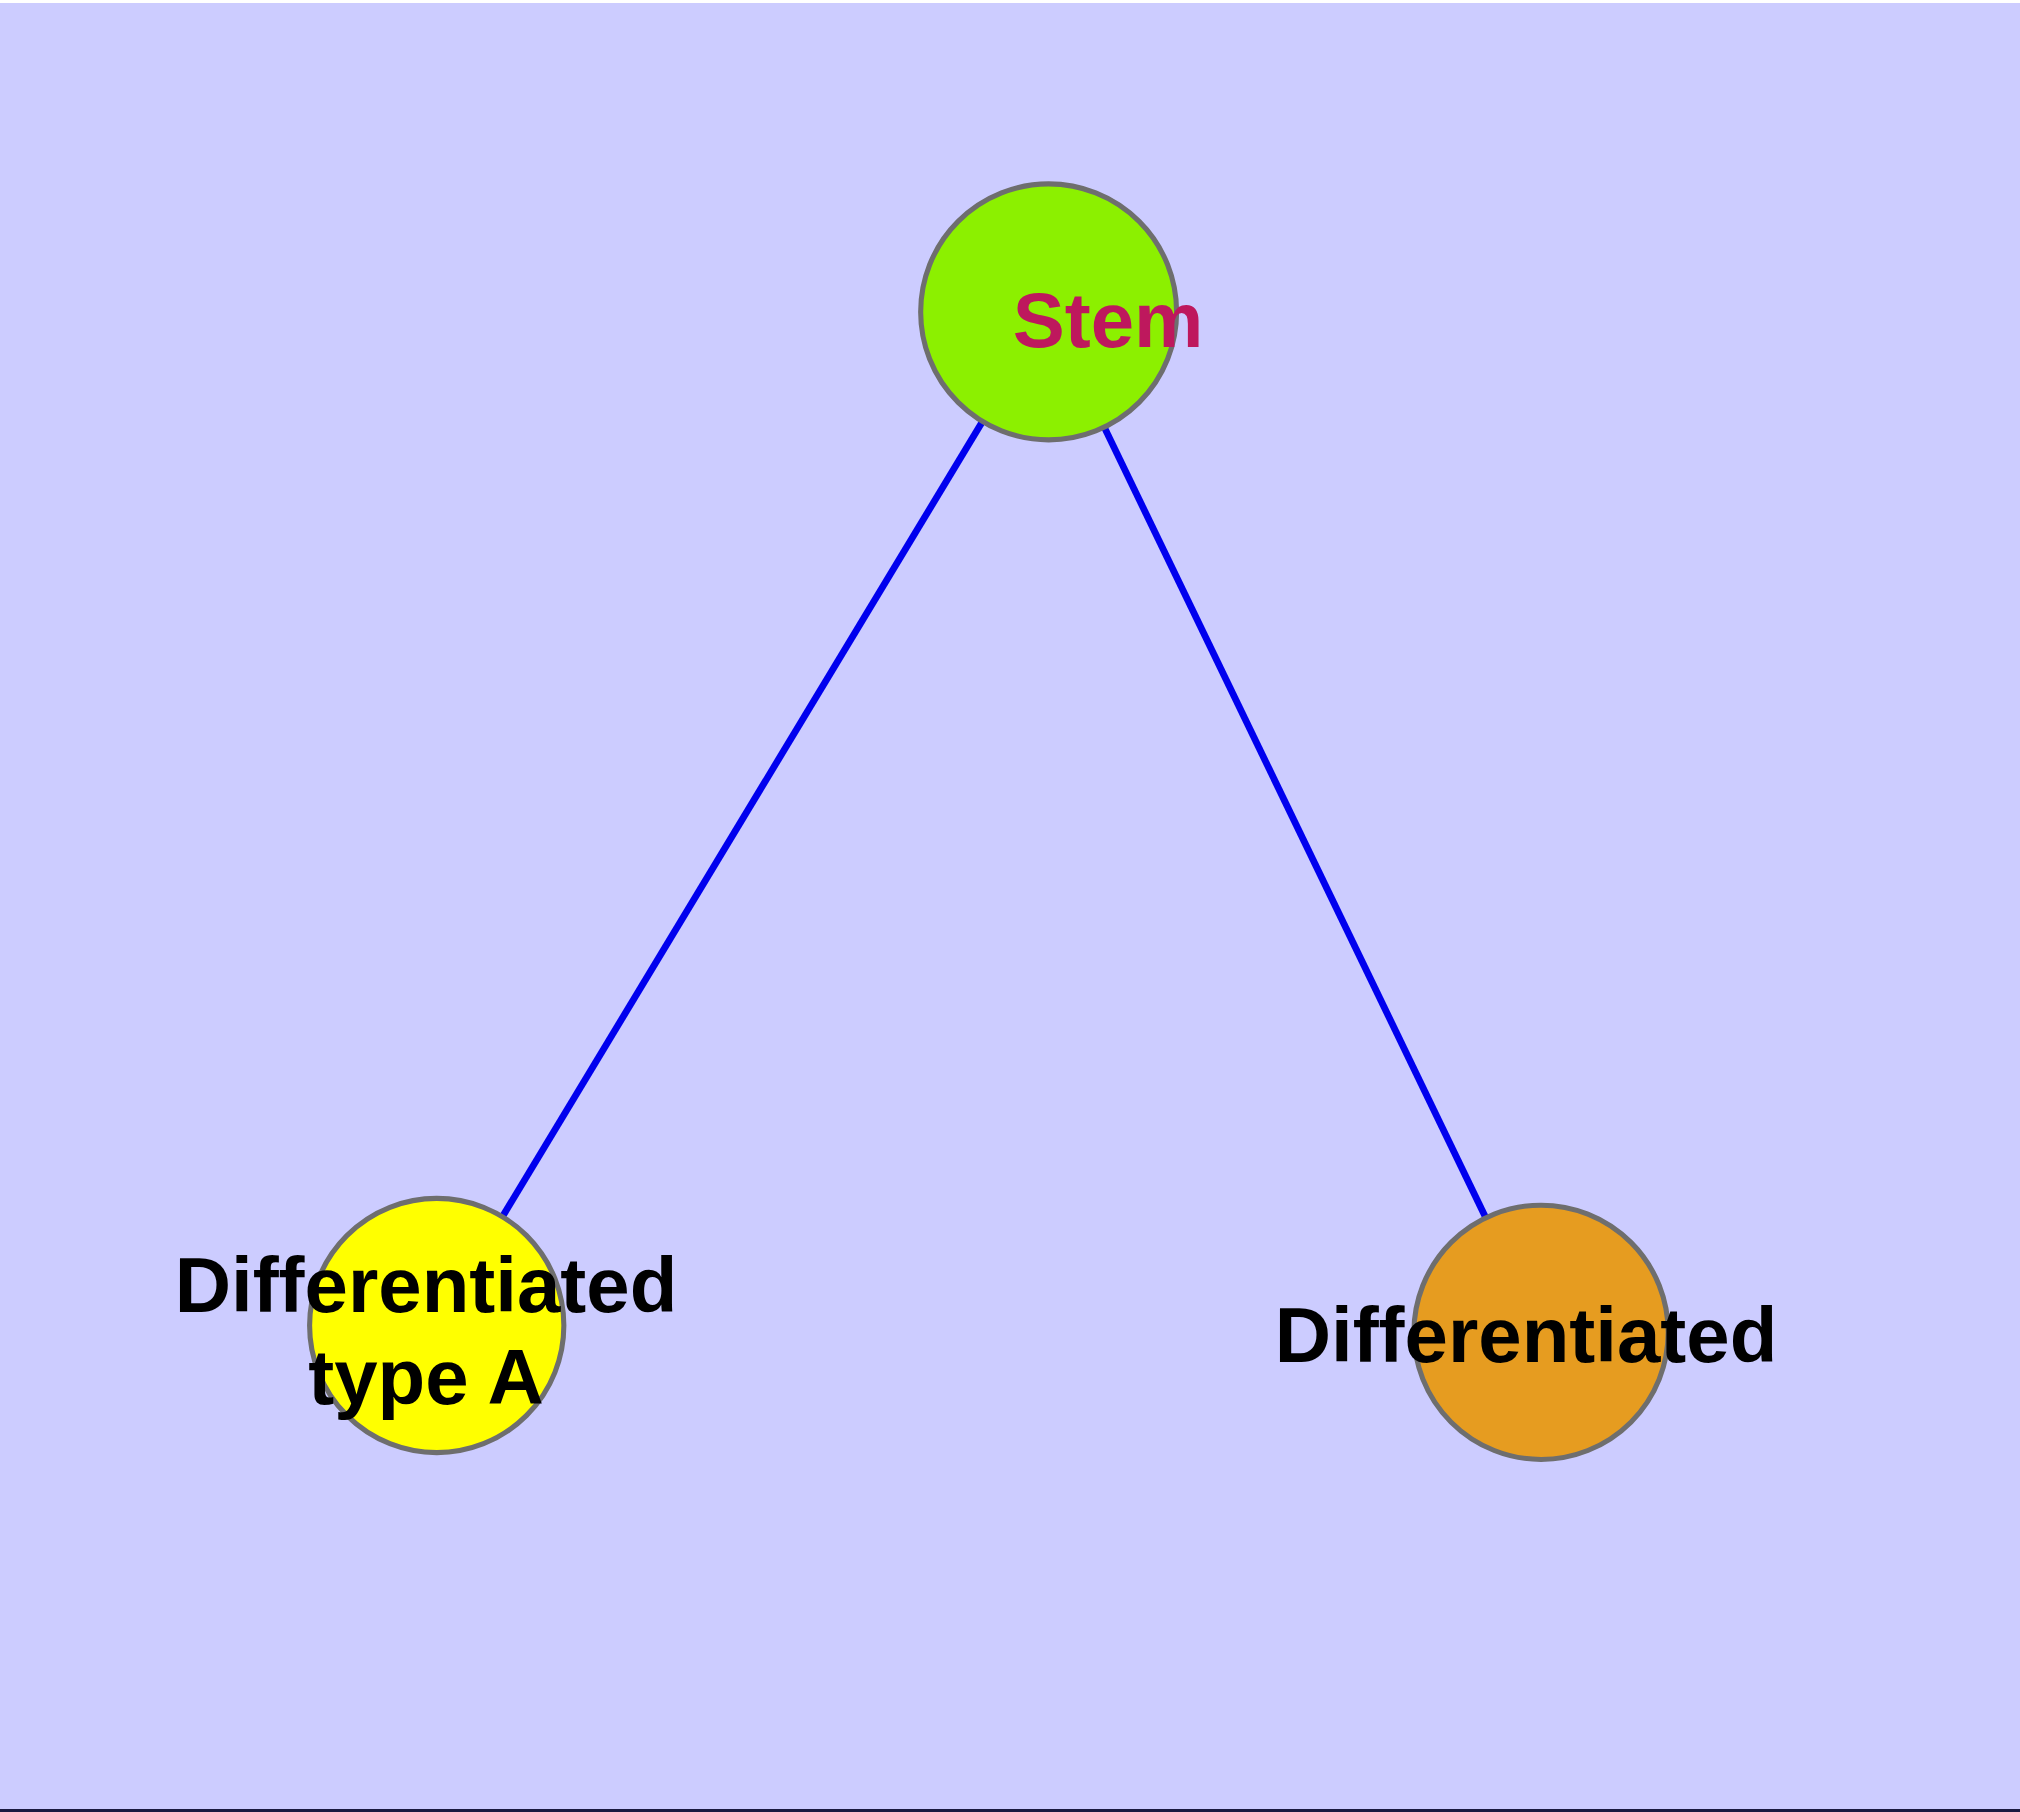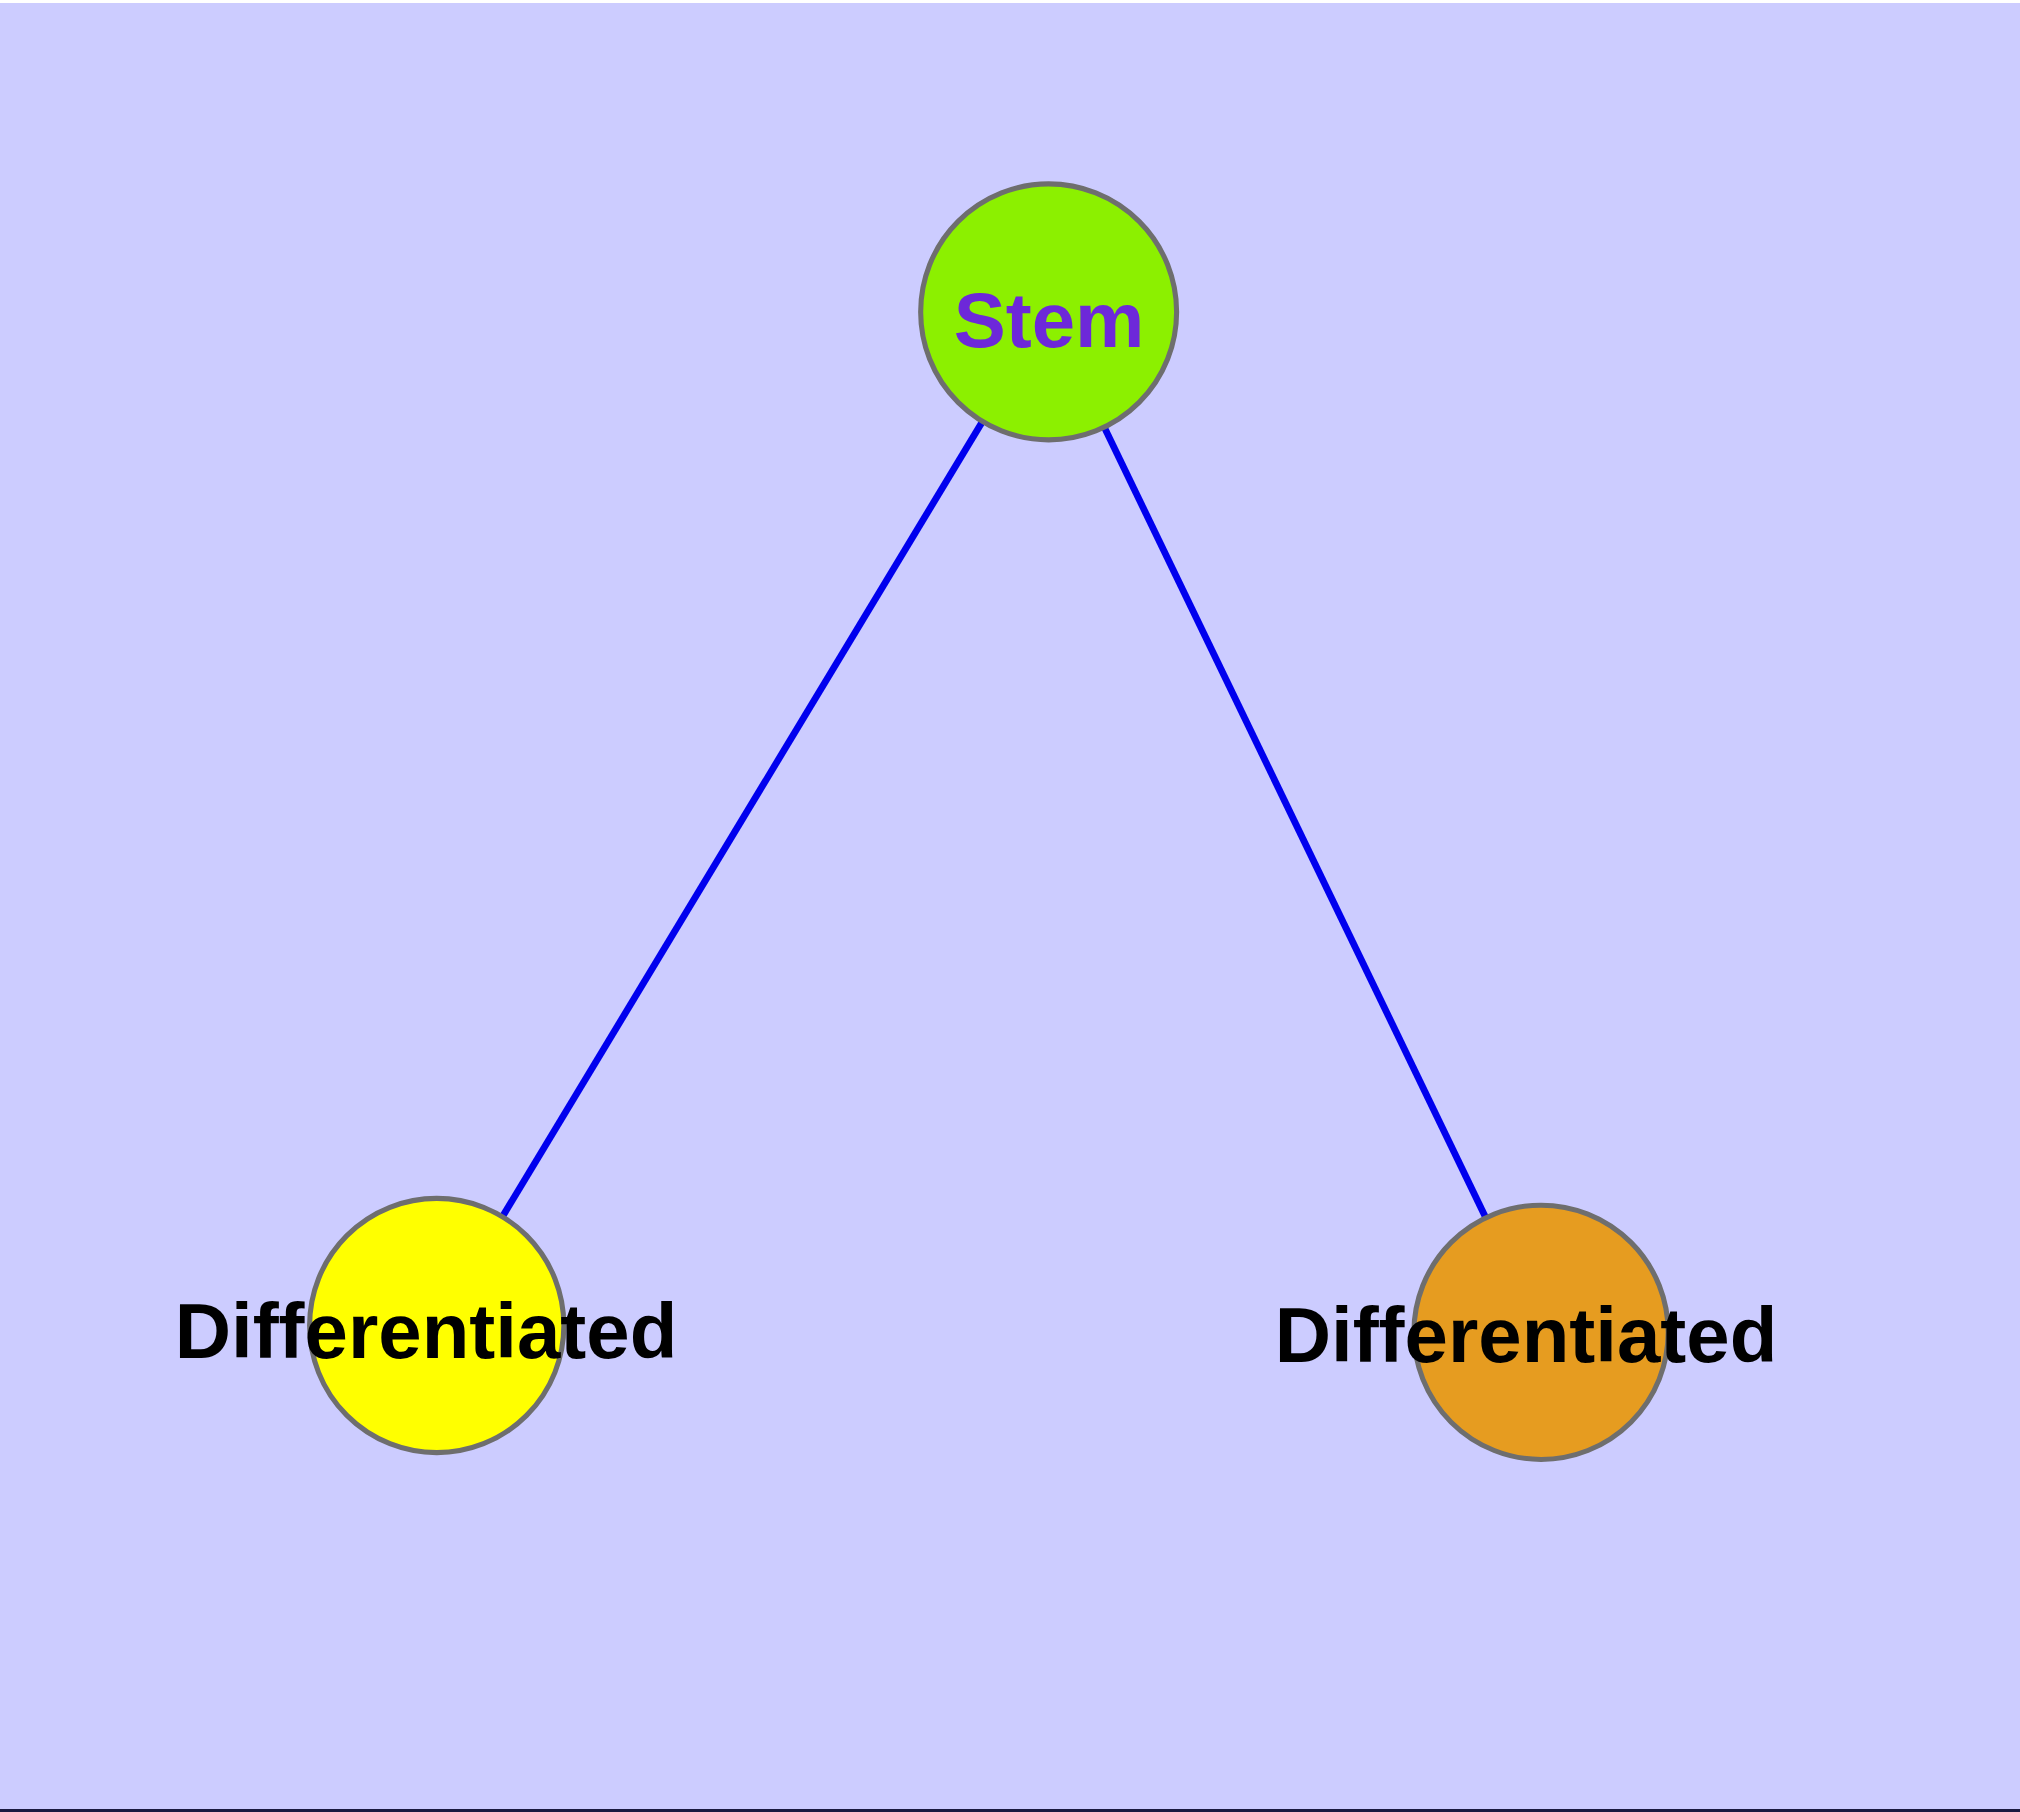--- a/index.html
+++ b/index.html
@@ -66,26 +66,27 @@
 
     <line class="edge" x1="1237" y1="368" x2="1818" y2="1572" stroke="#0000EE"></line>
 
     <circle class="node" cx="1237" cy="368" r="151" fill="#8CF000" stroke="#6E6E6E"></circle>
 
     <circle class="node" cx="515" cy="1564" r="150" fill="#FFFF00" stroke="#6E6E6E"></circle>
 
     <circle class="node" cx="1818" cy="1572" r="150" fill="#E69C20" stroke="#6E6E6E"></circle>
   </svg>
 
-  <div class="node-label" style="left: 1049px; top: 320px; color: #6d28d9;">
+  <div class="node-label" style="left: 1108px; top: 320px; color: #be185d;">
     <span class="line">Stem</span>
   </div>
 
   <div class="node-label" style="left: 426px; top: 1331px; color: rgb(0, 0, 0);">
     <span class="line">Differentiated</span>
+    <span class="line">type A</span>
   </div>
 
   <div class="node-label" style="left: 1526px; top: 1335px; color: rgb(0, 0, 0);">
     <span class="line">Differentiated</span>
   </div>
 
   <div class="edge-strip-bottom" style="background: rgb(26, 26, 64);"></div>
 
 </div>
 

